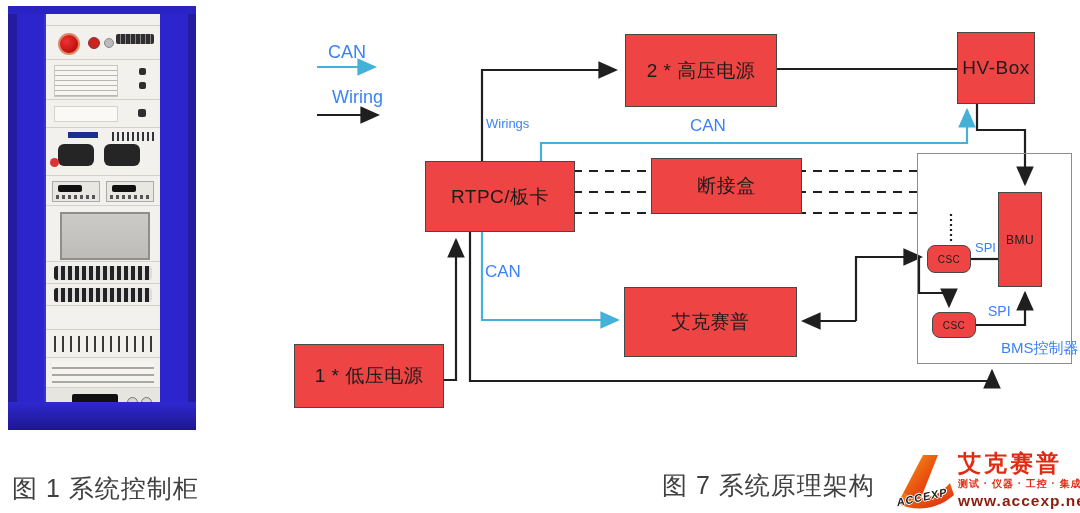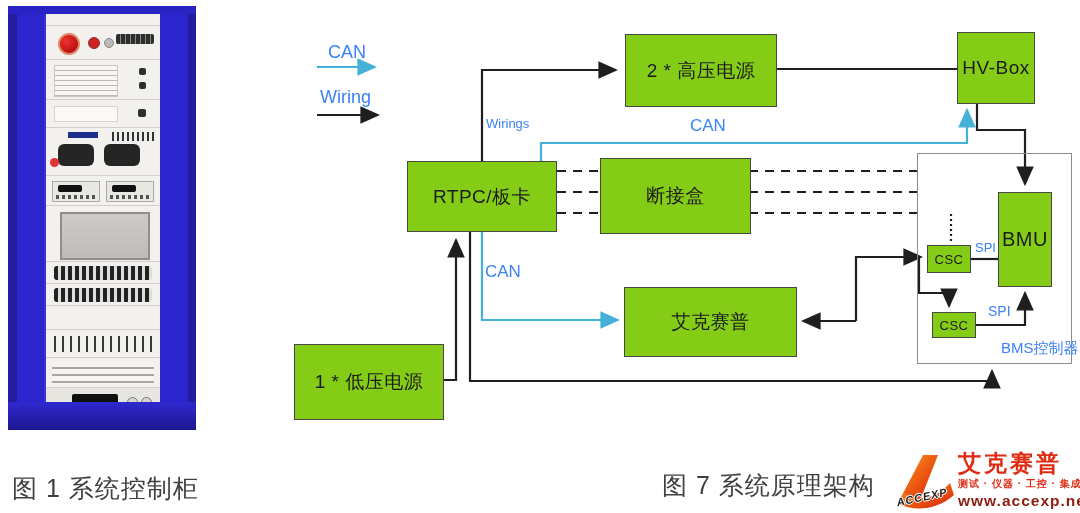--- a/index.html
+++ b/index.html
@@ -1,23 +1,23 @@
 <!DOCTYPE html>
 <html style="--can: #45b0d8; --wire: #1f1f1f; --logo-primary: #e02a12; --logo-dark: #8d1d10;"><head>
 <meta charset="utf-8">
 <style>
   html,body{margin:0;padding:0;background:#fff;}
   body{width:1080px;height:513px;position:relative;overflow:hidden;
        font-family:"Liberation Sans","DejaVu Sans",sans-serif;color:#222;}
   .abs{position:absolute;}
   
-  .dbox{position:absolute;background:#84cc16;border:1.6px solid #474747;
+  .dbox{position:absolute;background:#ef4444;border:1.6px solid #474747;
         display:flex;align-items:center;justify-content:center;
         font-size:19px;color:#1c1c1c;z-index:3;box-sizing:border-box;letter-spacing:.5px;}
-  .dbox.small{font-size:13px;}
+  .dbox.small{font-size:10px;border-radius:8px;}
   .container-box{position:absolute;border:1.6px solid #8c8c8c;background:transparent;
         z-index:2;box-sizing:border-box;}
   .flabel{position:absolute;color:#3b82f6;z-index:4;white-space:nowrap;}
   
   .caption{position:absolute;font-size:25px;color:#404040;letter-spacing:1px;z-index:5;white-space:nowrap;}
   
   .rack{position:absolute;left:8px;top:6px;width:188px;height:424px;
         background:linear-gradient(90deg,#241b9e 0 9px,#2c25cd 9px 36px,#3a33d8 36px 38px,
                    #efeeea 38px 152px,#2c25cd 152px 180px,#241b9e 180px 188px);z-index:1;}
   .rack-top{position:absolute;left:0;top:0;width:100%;height:8px;background:#2a23c4;}
@@ -135,53 +135,53 @@
 </svg>
 
 <div class="dbox" style="left:625px;top:34px;width:152px;height:73px">
     <span>2 * 高压电源</span>
   </div>
 
 <div class="dbox" style="left:957px;top:32px;width:78px;height:72px">
     <span>HV-Box</span>
   </div>
 
-<div class="dbox" style="left:407px;top:161px;width:150px;height:71px">
+<div class="dbox" style="left:425px;top:161px;width:150px;height:71px">
     <span>RTPC/板卡</span>
   </div>
 
-<div class="dbox" style="left:600px;top:158px;width:151px;height:76px">
+<div class="dbox" style="left:651px;top:158px;width:151px;height:56px">
     <span>断接盒</span>
   </div>
 
 <div class="dbox" style="left:624px;top:287px;width:173px;height:70px">
     <span>艾克赛普</span>
   </div>
 
-<div class="dbox" style="left:294px;top:344px;width:150px;height:76px">
+<div class="dbox" style="left:294px;top:344px;width:150px;height:64px">
     <span>1 * 低压电源</span>
   </div>
 
 <div class="container-box" style="left:917px;top:153px;width:155px;height:211px"></div>
 <span class="flabel" style="left:1001px;top:339px;font-size:15px">BMS控制器</span>
 
 <div class="dbox small" style="left:927px;top:245px;width:44px;height:28px">
     <span>CSC</span>
   </div>
 
 <div class="dbox small" style="left:932px;top:312px;width:44px;height:26px">
     <span>CSC</span>
   </div>
 
-<div class="dbox" style="left:998px;top:192px;width:54px;height:95px;font-size:20px">
+<div class="dbox" style="left:998px;top:192px;width:44px;height:95px;font-size:12px">
     <span>BMU</span>
   </div>
 
 <span class="flabel" style="left:328px;top:42px;font-size:18px">CAN</span>
-<span class="flabel" style="left:320px;top:87px;font-size:18px">Wiring</span>
+<span class="flabel" style="left:332px;top:87px;font-size:18px">Wiring</span>
 <span class="flabel" style="left:486px;top:116px;font-size:13px">Wirings</span>
 <span class="flabel" style="left:690px;top:116px;font-size:17px">CAN</span>
 <span class="flabel" style="left:485px;top:262px;font-size:17px">CAN</span>
 <span class="flabel" style="left:975px;top:240px;font-size:13px">SPI</span>
 <span class="flabel" style="left:988px;top:303px;font-size:14px">SPI</span>
 
 <div class="caption" style="left:12px;top:472px">图 1 系统控制柜</div>
 <div class="caption" style="left:662px;top:469px">图 7 系统原理架构</div>
 
 <div class="logo" style="left:884px;top:449px;width:196px;height:64px">

